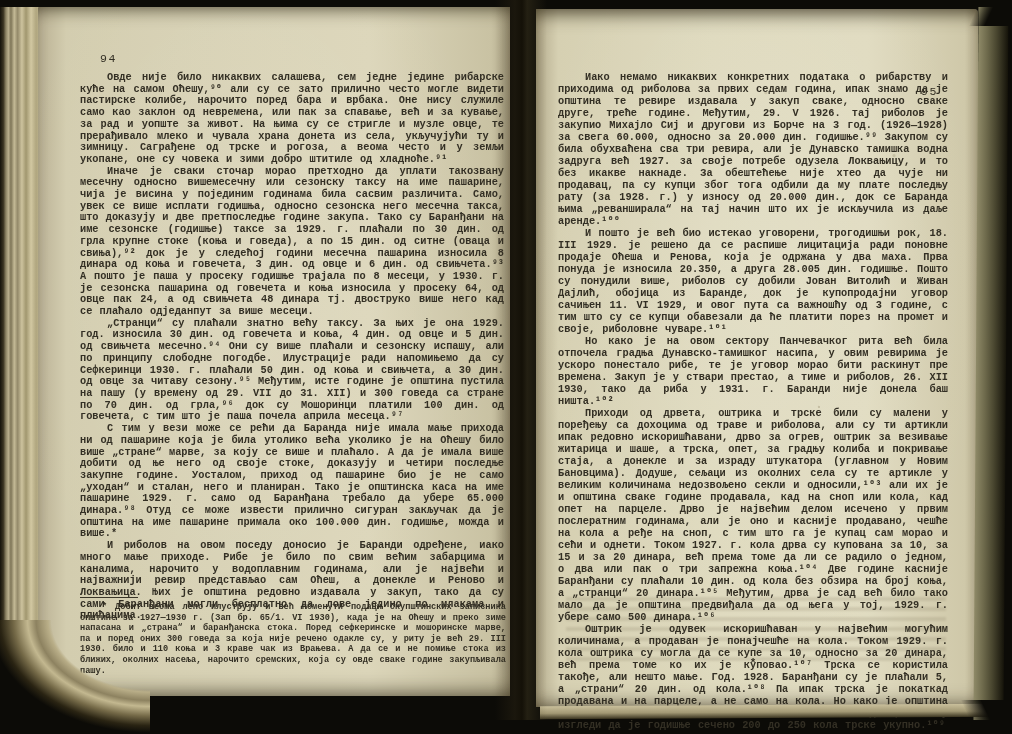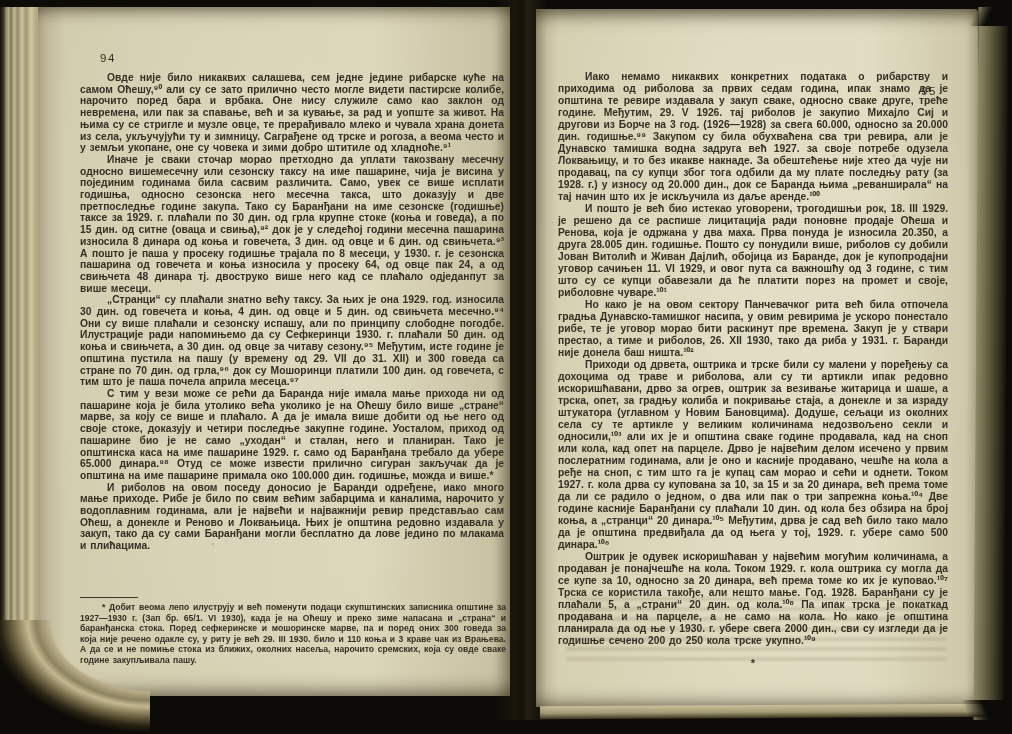--- a/index.html
+++ b/index.html
@@ -1,19 +1,19 @@
 <!DOCTYPE html>
 <html style="--bg: #0c0b07; --paper-left: #d7d1b4; --paper-right: #ded9bd; --ink: #332f24;"><head>
 <meta charset="utf-8">
 <style>
   html,body { margin:0; padding:0; background:#000; }
   #stage {
     position:relative; width:1012px; height:734px; overflow:hidden;
     background: var(--bg, #0c0b07);
-    font-family:Liberation Sans, sans-serif;
+    font-family:Liberation Mono, monospace;
   }
   
   .page { position:absolute; box-sizing:border-box; }
   #left-page {
     left:38px; top:6px; width:472px; height:690px;
     background:
       radial-gradient(ellipse at 45% 40%, rgba(255,255,255,.10), rgba(0,0,0,0) 70%),
       linear-gradient(to right, #b9b093 0%, #d3cdaf 6%, var(--paper-left,#d7d1b4) 30%, #dcd6ba 70%, #c9c2a3 96%, #aaa184 100%);
     box-shadow: inset 0 14px 18px -12px rgba(40,32,14,.8), inset 0 -16px 20px -14px rgba(40,32,14,.75);
     border-radius:2px 0 0 6px;

